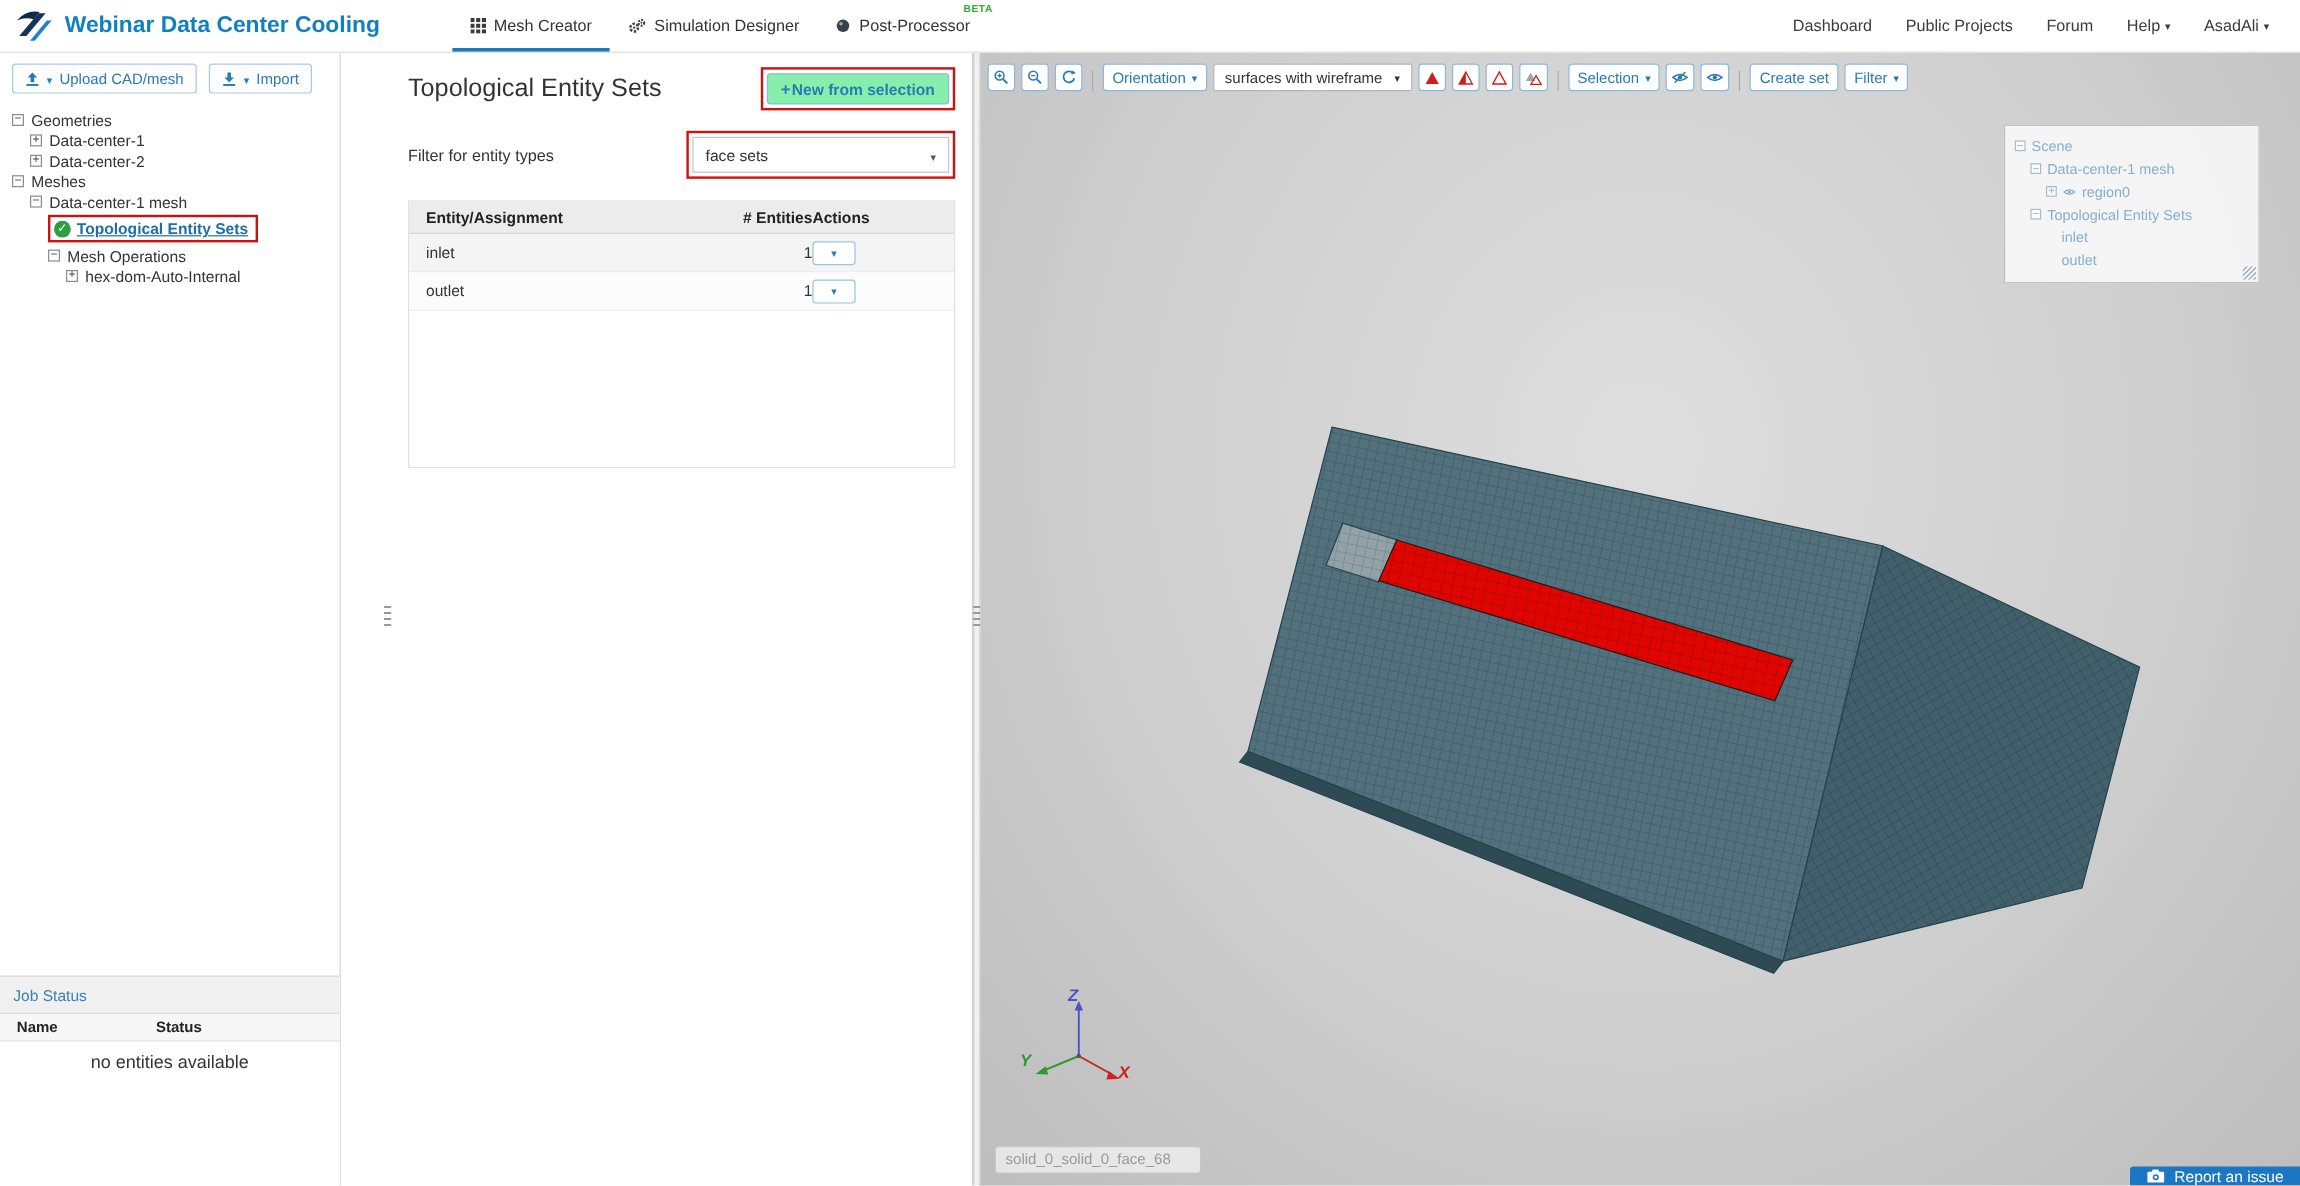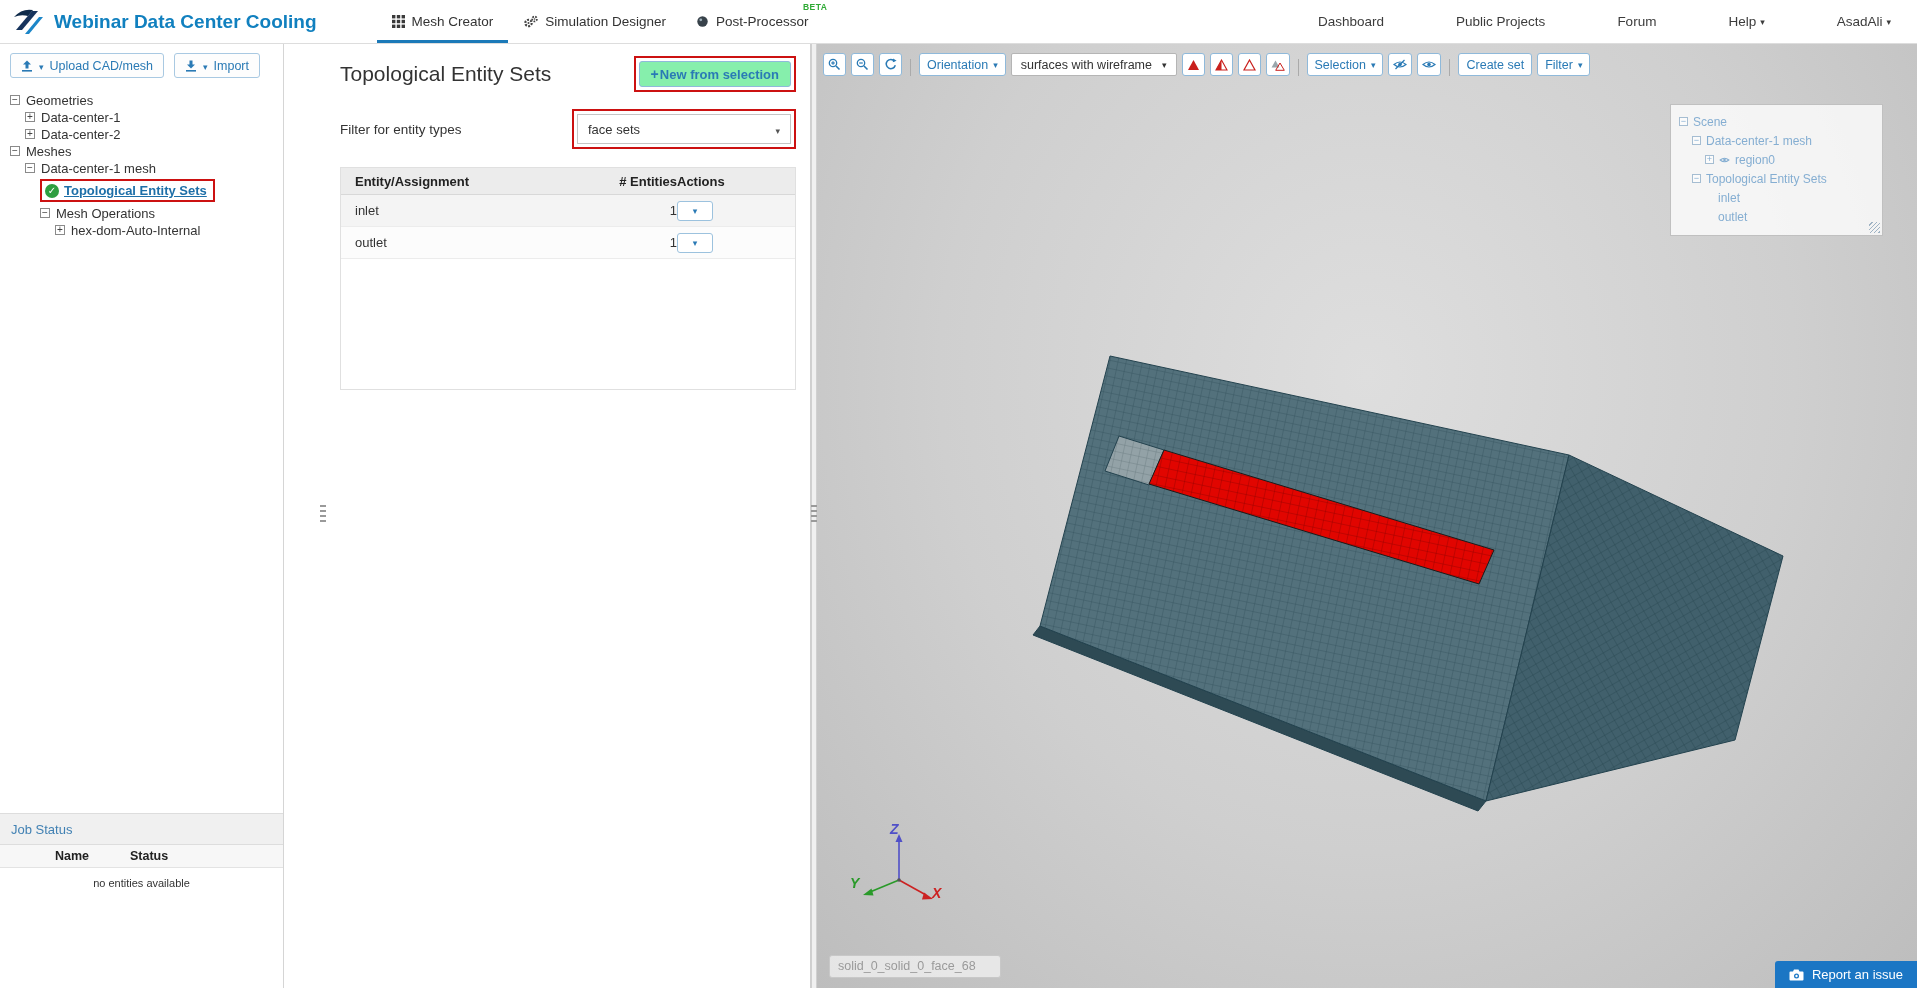--- a/index.html
+++ b/index.html
@@ -10,21 +10,21 @@
   .header { position:absolute; top:0; left:0; right:0; height:44px; background:#fff;
             border-bottom:1px solid #ddd; display:flex; align-items:center; z-index:30; }
   .logo { margin-left:12px; width:32px; height:32px; flex:0 0 auto; }
   .app-title { margin-left:10px; font-size:19px; font-weight:700; color:#1180bf; white-space:nowrap; }
   .tabs { display:flex; height:100%; margin-left:60px; }
   .tab { position:relative; display:flex; align-items:center; gap:7px; padding:0 15px;
          font-size:13.5px; color:#333; cursor:pointer; }
   .tab.active { border-bottom:3px solid #1b79b8; padding-top:3px; }
   .beta { position:absolute; top:2px; right:-4px; font-size:8.5px; font-weight:bold; color:#2faa35; letter-spacing:.5px; }
   .topnav { margin-left:auto; display:flex; gap:28px; margin-right:26px; font-size:13.5px; color:#3c3c3c; align-items:center; }
-  .topnav .item { cursor:pointer; white-space:nowrap; display:flex; align-items:center; gap:4px;margin-left:44px; }
+  .topnav .item { cursor:pointer; white-space:nowrap; display:flex; align-items:center; gap:4px; }
   .caret::after { content:"▾"; font-size:9px; color:inherit; }
 
   
   .sidebar { position:absolute; top:44px; left:0; width:284px; bottom:0; background:#fff;
              border-right:1px solid #d5d5d5; }
   .sb-buttons { display:flex; gap:10px; padding:9px 10px 6px 10px; }
   .btn-blue { display:inline-flex; align-items:center; gap:6px; height:25px; padding:0 10px;
               background:#fdfdfd; border:1px solid #a9c9e2; border-radius:3px; color:#2a7ab5;
               font-size:12.5px; cursor:pointer; white-space:nowrap; }
   .tree { padding:8px 8px 0 8px; font-size:13px; color:#333; }
@@ -37,22 +37,22 @@
           padding:2px 6px 2px 3px; margin:2px 0; }
   .chk { width:14px; height:14px; border-radius:50%; background:#2e9e40; color:#fff;
          font-size:10px; line-height:14px; text-align:center; flex:0 0 auto; }
   .chk::before{content:"✓";}
   .tlabel.sel { color:#1d6fa8; font-weight:bold; text-decoration:underline; }
   .job-status { position:absolute; left:0; right:0; bottom:0; background:#fff; }
   .js-header { height:32px; background:#f0f0f0; border-top:1px solid #ddd; border-bottom:1px solid #ddd;
                color:#4181b3; font-size:13px; line-height:31px; padding-left:11px; }
   .js-cols { display:flex; height:23px; align-items:center; background:#f7f7f7;
              border-bottom:1px solid #e3e3e3; font-weight:bold; font-size:12.5px; color:#222; }
-  .js-cols .c1 { width:130px; padding-left:14px;text-align:center; } .js-cols .c2 { flex:1; }
-  .js-empty { height:120px; text-align:center; padding-top:9px; font-size:11px; color:#333; }
+  .js-cols .c1 { width:130px; padding-left:14px; } .js-cols .c2 { flex:1; }
+  .js-empty { height:120px; text-align:center; padding-top:9px; font-size:15px; color:#333; }
 
   
   .panel { position:absolute; top:44px; left:326px; width:485px; bottom:0; background:#fff;
            border-right:1px solid #cfcfcf; padding:0 14px; }
   .panel-head { display:flex; justify-content:space-between; align-items:flex-start; margin-top:12px; }
   .panel-title { font-size:21px; font-weight:400; color:#333; padding-top:6px; }
   .ann { border:2px solid #cc1111; padding:3px; }
   .btn-new { display:inline-flex; align-items:center; gap:1px; height:26px; padding:0 11px;
              background:#86efac; border:1px solid #8fb9da; border-radius:3px; color:#2a7ab5;
              font-size:13px; cursor:pointer; white-space:nowrap;font-weight:bold; }
@@ -109,21 +109,21 @@
 
   .triad { position:absolute; left:35px; bottom:70px; width:95px; height:95px; z-index:8; }
   .axis-label { position:absolute; font-size:14px; font-weight:bold; font-style:italic; }
   .ax-z { left:38px; top:-2px; color:#5050c8; }
   .ax-y { left:-2px; top:52px; color:#2a9a2a; }
   .ax-x { left:80px; top:62px; color:#cc2222; }
 
   .sel-input { position:absolute; left:12px; bottom:10px; width:172px; height:23px;
                border:1px solid #c8c8c8; border-radius:3px; background:rgba(250,250,250,0.65);
                color:#9a9a9a; font-size:12.5px; line-height:21px; padding-left:8px; z-index:8; }
-  .report { position:absolute; right:0; bottom:0; height:27px; background:#1b76c4; color:#fff;
+  .report { position:absolute; right:0; bottom:0; height:16px; background:#1b76c4; color:#fff;
             display:flex; align-items:center; gap:8px; padding:0 14px; font-size:13px;
             border-top-left-radius:3px; cursor:pointer; z-index:12; }
   .canvas3d { position:absolute; inset:0; }
 </style>
 </head>
 <body>
 
 <div class="header">
   <svg class="logo" viewBox="0 0 32 32">
     <path d="M2 11 Q10 2 21 4 L16 10 Q9 8 2 11 Z" fill="#0e2a4a"></path>

